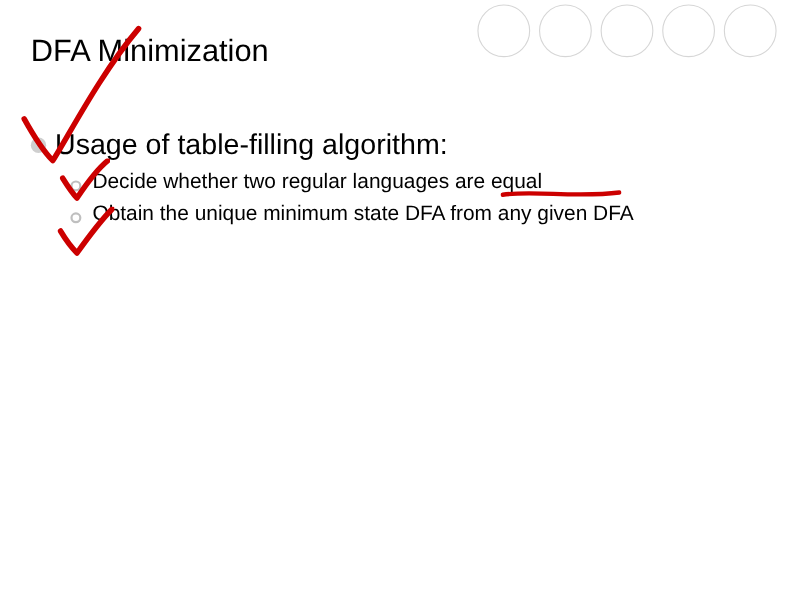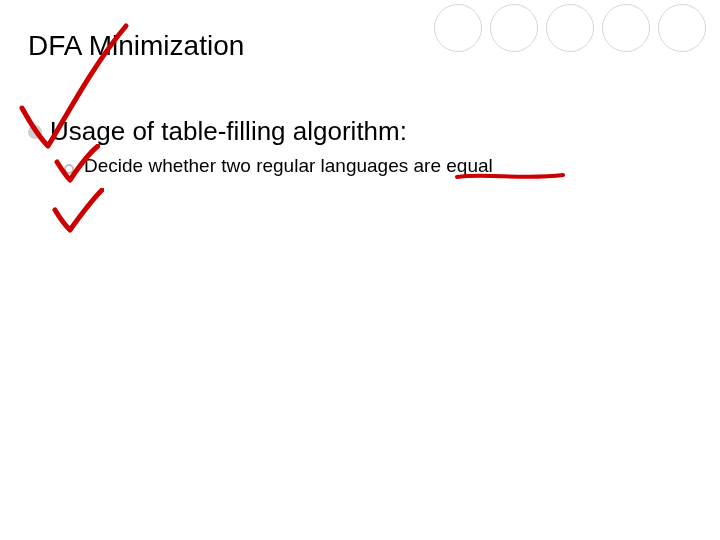--- a/index.html
+++ b/index.html
@@ -106,20 +106,24 @@
 <div class="subhead-row">
   <span class="big-bullet"></span>
   <span class="subhead">Usage of table-filling algorithm:</span>
 </div>
 
 <div class="items">
   <div class="item">
     <span class="small-bullet"></span>
     <span class="item-text">Decide whether two regular languages are equal</span>
   </div>
+  <div class="item">
+    <span class="small-bullet"></span>
+    <span class="item-text">Obtain the unique minimum state DFA from any given DFA</span>
+  </div>
 </div>
 
 <svg class="check" style="left:18px; top:20px; width:120px; height:140px;" viewBox="0 0 120 140">
   <path d="M4 88 C 14 106, 22 118, 30 126 C 44 104, 74 46, 108 6"></path>
 </svg>
 
 <svg class="check" style="left:54px; top:144px; width:46px; height:40px;" viewBox="0 0 46 40">
   <path d="M3 18 C 8 26, 12 32, 16 36 C 24 24, 34 10, 44 2"></path>
 </svg>
 

